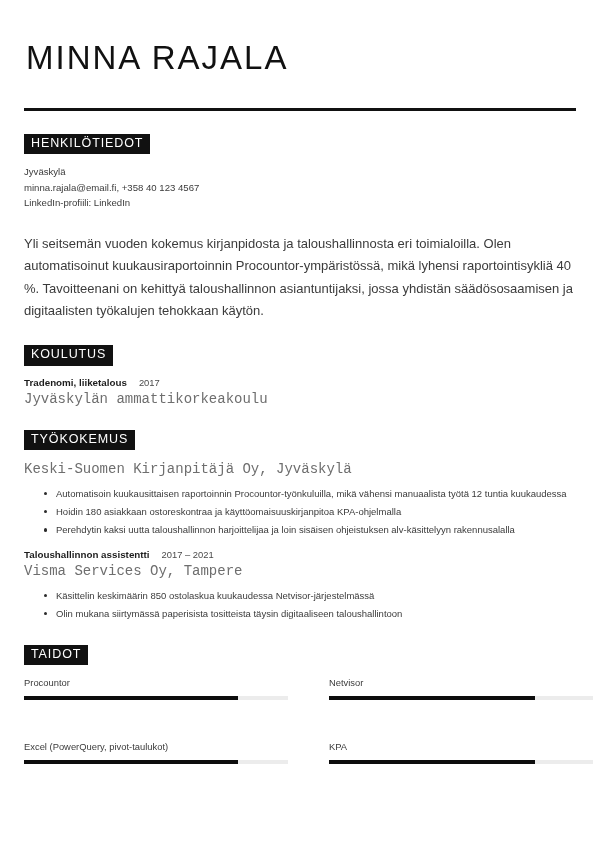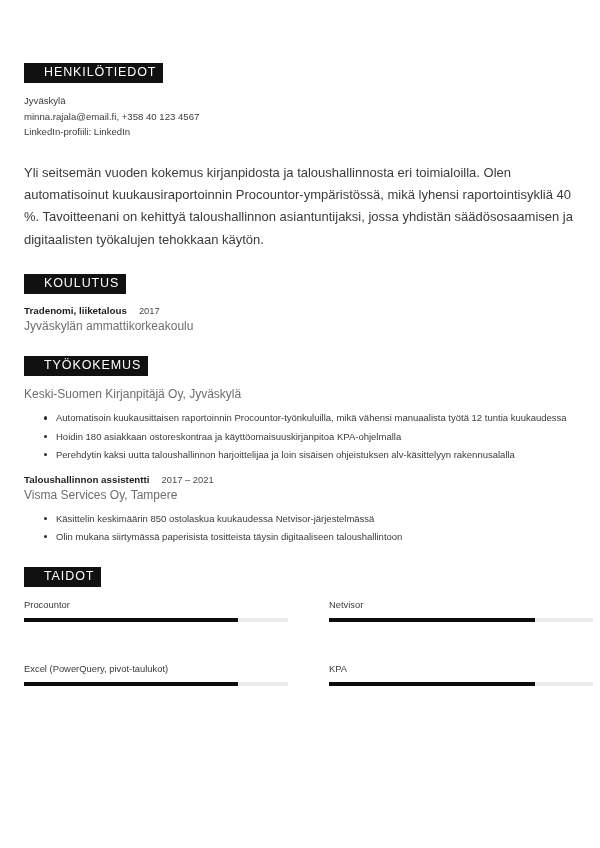--- a/index.html
+++ b/index.html
@@ -47,21 +47,21 @@
   .section {
     margin-top: 22px;
   }
   .badge {
     display: inline-block;
     background: #111111;
     color: #ffffff;
     font-size: 12.5px;
     letter-spacing: 0.9px;
     font-weight: 400;
-    padding: 3px 7px 4px 20px;
+    padding: 3px 7px 4px 7px;
     line-height: 1.05;
     white-space: nowrap;
   }
 
   
   .contact {
     margin-top: 10px;
     font-size: 9.6px;
     line-height: 1.62;
     color: #3b3b3b;
@@ -92,23 +92,24 @@
     font-weight: bold;
     color: #1d1d1d;
   }
   .entry-date {
     font-size: 9.4px;
     color: #4a4a4a;
     white-space: nowrap;
     flex-shrink: 0;
   }
   .entry-sub {
-    font-size: 12px;
+    font-size: 14px;
     color: #6e6e6e;
     margin-top: 3px;
+    font-family: Liberation Mono, monospace;
   }
 
   
   ul.bullets {
     margin: 9px 0 0 0;
     padding: 0 0 0 22px;
     list-style: none;
   }
   ul.bullets li {
     position: relative;
@@ -156,20 +157,24 @@
     height: 4px;
     background: #0d0d0d;
   }
 </style>
 </head>
 <body>
 
 <div class="page">
   <div class="inner">
 
+    <div>
+      <h1 class="name">MINNA RAJALA</h1>
+      <div class="name-rule"></div>
+    </div>
 
     <div class="section">
       <span class="badge">HENKILÖTIEDOT</span>
       <div class="contact">
         <div>Jyväskylä</div>
         <div>minna.rajala@email.fi, +358 40 123 4567</div>
         <div>LinkedIn-profiili: LinkedIn</div>
       </div>
     </div>
 

